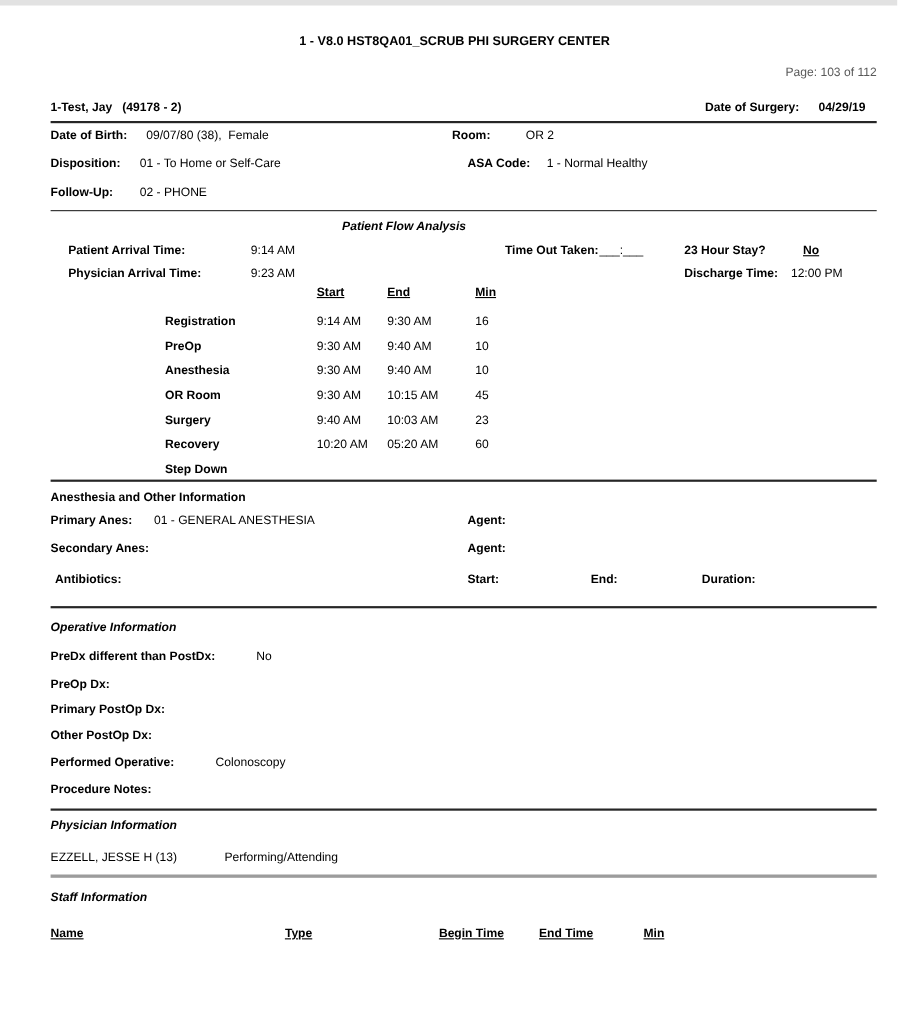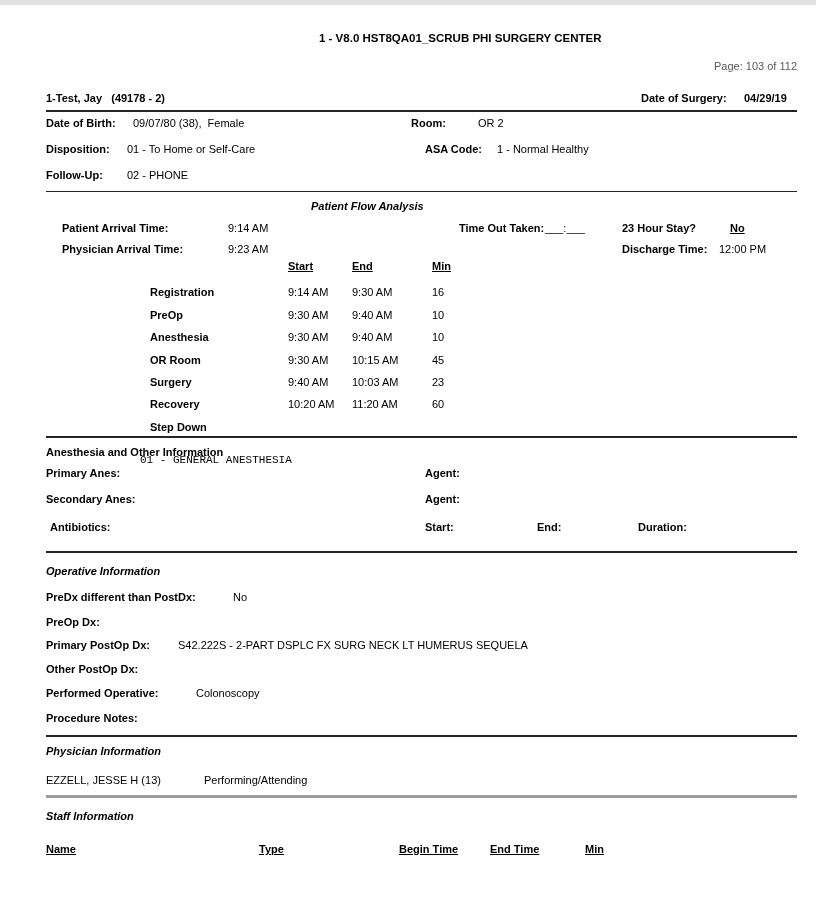--- a/index.html
+++ b/index.html
@@ -14,21 +14,21 @@
   .gray{color:#595959;}
   .hr{position:absolute;left:46px;width:751px;background:#262626;}
   .topstrip{position:absolute;top:0;left:0;width:816px;height:5px;background:#e2e2e2;}
 </style>
 </head>
 <body>
 
 <div class="doc">
   <div class="topstrip"></div>
 
-  <div class="t b" style="left:272px;top:32px;font-size:11.5px;margin-left:47px;">1 - V8.0 HST8QA01_SCRUB PHI SURGERY CENTER</div>
+  <div class="t b" style="left:272px;top:32px;font-size:11.5px;">1 - V8.0 HST8QA01_SCRUB PHI SURGERY CENTER</div>
   <div class="t gray" style="right:19px;top:60px;">Page: 103 of 112</div>
 
   <div class="t b" style="left:46px;top:92px;">1-Test, Jay   (49178 - 2)</div>
   <div class="t b" style="left:641px;top:92px;">Date of Surgery:</div>
   <div class="t b" style="left:744px;top:92px;">04/29/19</div>
   <div class="hr" style="top:110px;height:2px;"></div>
 
   <div class="t b" style="left:46px;top:117px;">Date of Birth:</div>
   <div class="t" style="left:133px;top:117px;">09/07/80 (38),  Female</div>
   <div class="t b" style="left:411px;top:117px;">Room:</div>
@@ -81,48 +81,47 @@
   <div class="t r" style="left:352px;width:80px;top:354px;">10:15 AM</div>
   <div class="t r" style="left:432px;width:50px;top:354px;">45</div>
 
   <div class="t b r" style="left:150px;width:143px;top:376px;">Surgery</div>
   <div class="t r" style="left:288px;width:74px;top:376px;">9:40 AM</div>
   <div class="t r" style="left:352px;width:80px;top:376px;">10:03 AM</div>
   <div class="t r" style="left:432px;width:50px;top:376px;">23</div>
 
   <div class="t b r" style="left:150px;width:143px;top:398px;">Recovery</div>
   <div class="t r" style="left:288px;width:74px;top:398px;">10:20 AM</div>
-  <div class="t r" style="left:352px;width:80px;top:398px;">11:20 AM</div>
+  <div class="t r" style="left:352px;width:80px;top:398px;">05:20 AM</div>
   <div class="t r" style="left:432px;width:50px;top:398px;">60</div>
 
   <div class="t b r" style="left:150px;width:143px;top:421px;">Step Down</div>
   <div class="t r" style="left:288px;width:74px;top:421px;"></div>
   <div class="t r" style="left:352px;width:80px;top:421px;"></div>
   <div class="t r" style="left:432px;width:50px;top:421px;"></div>
 
   <div class="hr" style="top:436px;height:2px;"></div>
 
   <div class="t b" style="left:46px;top:446px;">Anesthesia and Other Information</div>
   <div class="t b" style="left:46px;top:467px;">Primary Anes:</div>
-  <div class="t" style="left:140px;top:454px;font-family:Liberation Mono, monospace;">01 - GENERAL ANESTHESIA</div>
+  <div class="t" style="left:140px;top:467px;">01 - GENERAL ANESTHESIA</div>
   <div class="t b" style="left:425px;top:467px;">Agent:</div>
   <div class="t b" style="left:46px;top:493px;">Secondary Anes:</div>
   <div class="t b" style="left:425px;top:493px;">Agent:</div>
   <div class="t b" style="left:50px;top:521px;">Antibiotics:</div>
   <div class="t b" style="left:425px;top:521px;">Start:</div>
   <div class="t b" style="left:537px;top:521px;">End:</div>
   <div class="t b" style="left:638px;top:521px;">Duration:</div>
   <div class="hr" style="top:551px;height:2px;"></div>
 
   <div class="t b i" style="left:46px;top:565px;font-style:italic;">Operative Information</div>
   <div class="t b" style="left:46px;top:591px;">PreDx different than PostDx:</div>
   <div class="t" style="left:233px;top:591px;">No</div>
   <div class="t b" style="left:46px;top:616px;">PreOp Dx:</div>
   <div class="t b" style="left:46px;top:639px;">Primary PostOp Dx:</div>
-  <div class="t" style="left:178px;top:639px;">S42.222S - 2-PART DSPLC FX SURG NECK LT HUMERUS SEQUELA</div>
   <div class="t b" style="left:46px;top:663px;">Other PostOp Dx:</div>
   <div class="t b" style="left:46px;top:687px;">Performed Operative:</div>
   <div class="t" style="left:196px;top:687px;">Colonoscopy</div>
   <div class="t b" style="left:46px;top:712px;">Procedure Notes:</div>
   <div class="hr" style="top:735px;height:2px;"></div>
 
   <div class="t b i" style="left:46px;top:745px;">Physician Information</div>
   <div class="t" style="left:46px;top:774px;">EZZELL, JESSE H (13)</div>
   <div class="t" style="left:204px;top:774px;">Performing/Attending</div>
   <div class="hr" style="top:795px;height:3px;background:#9c9c9c;"></div>

